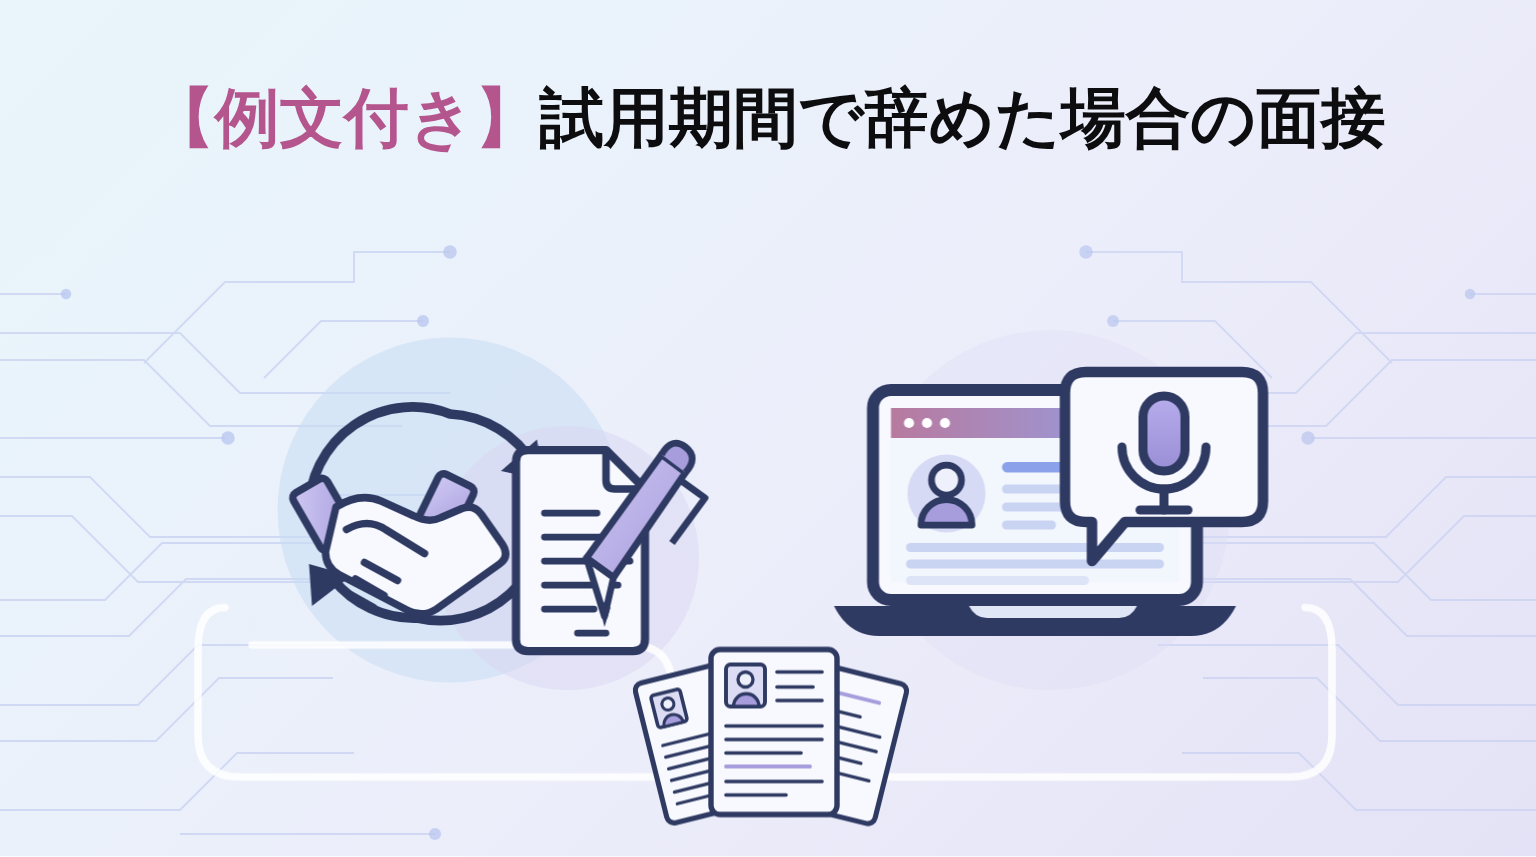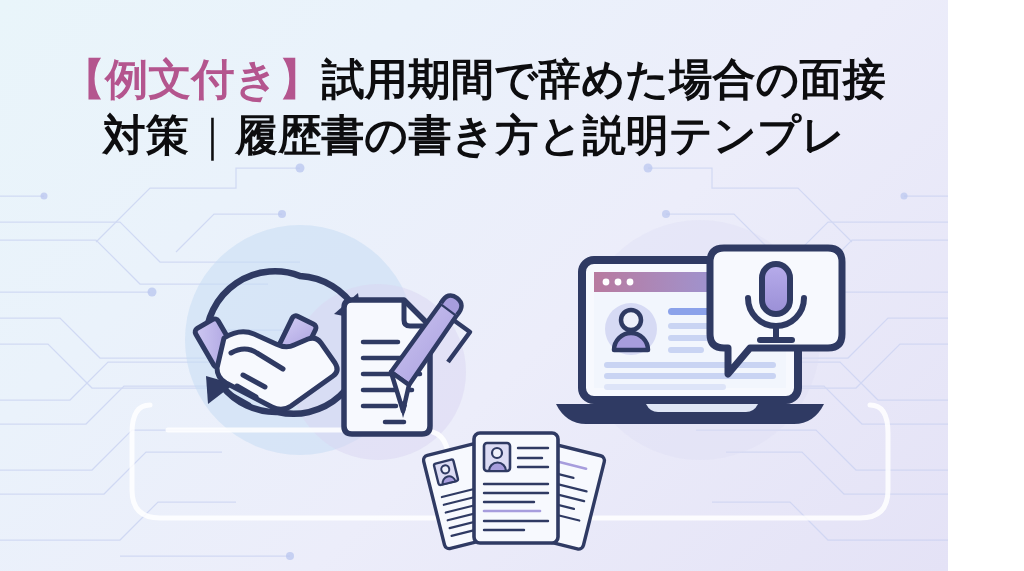--- a/index.html
+++ b/index.html
@@ -1,21 +1,21 @@
 <!DOCTYPE html>
 <html><head>
 <meta charset="utf-8">
 <style>
   html,body{margin:0;padding:0;}
   body{
     width:1024px;height:571px;overflow:hidden;
     font-family:"Liberation Sans","DejaVu Sans",sans-serif;
   }
   #stage{
-    position:relative;width:948px;height:571px;overflow:hidden;
+    position:relative;width:1024px;height:571px;overflow:hidden;
     background:linear-gradient(135deg,#e9f5fa 0%,#eaf2fb 28%,#ecedfa 58%,#e4e2f6 100%);
   }
   #circuit-left,#circuit-right{position:absolute;top:0;height:571px;}
   #circuit-left{left:0;width:330px;}
   #circuit-right{right:0;width:330px;}
   #title-block{
     position:absolute;left:0;right:0;top:52px;text-align:center;
     line-height:1.30;letter-spacing:.005em;
   }
   .title-line{
@@ -82,21 +82,20 @@
       <circle cx="30" cy="168" r="4.5"></circle>
       <circle cx="48" cy="214" r="4"></circle>
       <circle cx="24" cy="330" r="4"></circle>
       <circle cx="286" cy="196" r="3.5"></circle>
       <circle cx="82" cy="358" r="3.5"></circle>
     </g>
   </svg>
 
   <div id="title-block">
     <div class="title-line"><span class="title-accent">【例文付き】</span><span>試用期間で辞めた場合の面接</span></div>
-    <div class="title-line"><span>対策</span><span class="sep">｜</span><span>履歴書の書き方と説明テンプレ</span></div>
   </div>
 
   <svg id="art" viewBox="0 0 1024 381" aria-hidden="true">
     <defs>
       <linearGradient id="gradTitlebar" x1="0" y1="0" x2="1" y2="0">
         <stop offset="0" stop-color="#b87a9f"></stop>
         <stop offset="0.48" stop-color="#a58ec4"></stop>
         <stop offset="1" stop-color="#8ba2ea"></stop>
       </linearGradient>
       <linearGradient id="gradPen" x1="0" y1="0" x2="1" y2="1">

